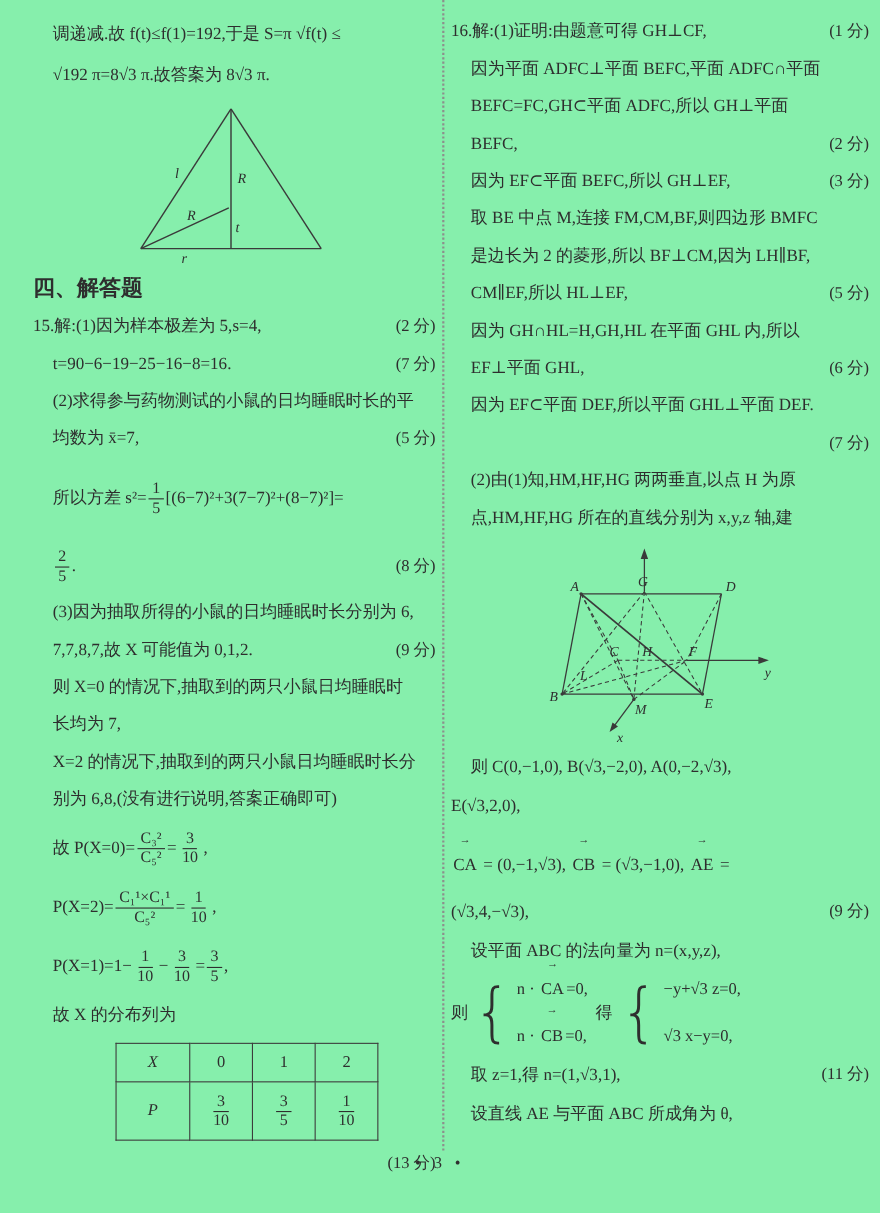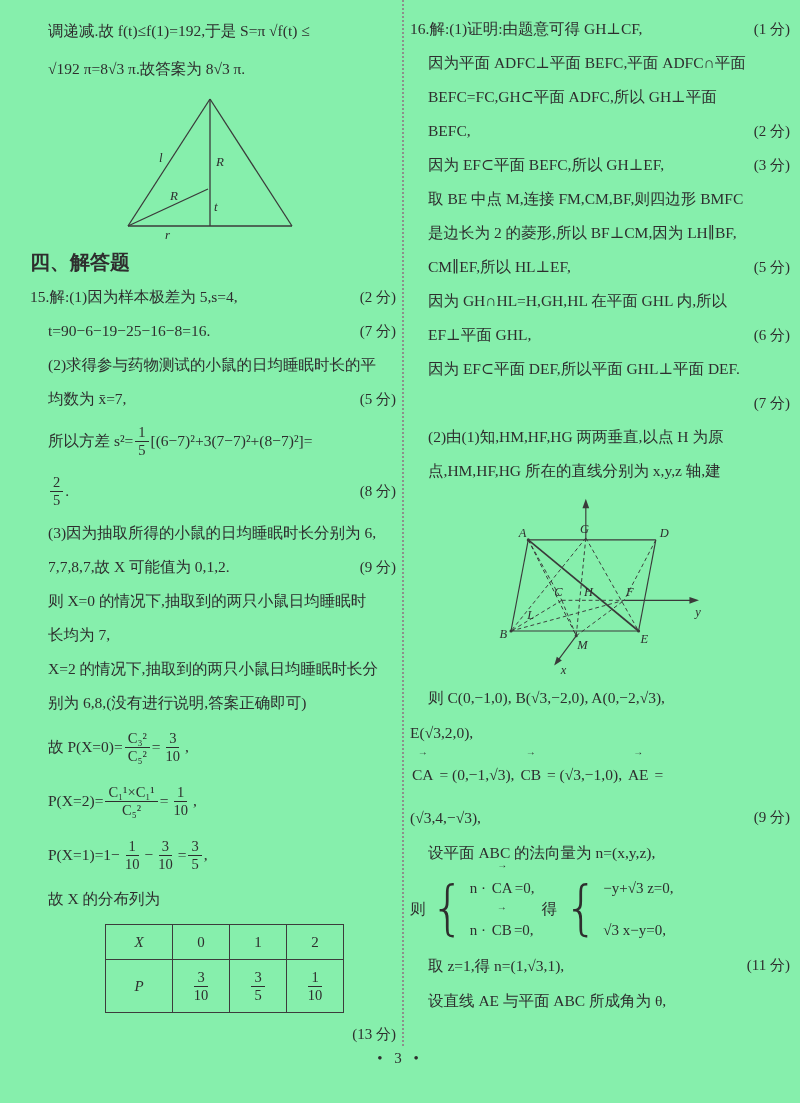--- a/index.html
+++ b/index.html
@@ -7,21 +7,21 @@
         font-family:"Liberation Serif","DejaVu Serif",serif;color:#2e2e2e;
         font-size:15.5px;overflow:hidden;}
   .col{position:absolute;top:12px;}
   .col-left{left:30px;width:366px;}
   .col-right{left:410px;width:380px;}
   .divider{position:absolute;left:402px;top:0;height:1046px;width:0;
            border-left:2px dotted #8d8f8c;}
   .ln{display:flex;justify-content:space-between;align-items:center;
       line-height:34px;height:34px;white-space:nowrap;}
   .col-left .ln.intro{height:38px;line-height:38px;}
-  .ln.tall{height:50px;}
+  .ln.tall{height:50px;margin-top:12px;}
   .ln.tall2{height:54px;font-family:Liberation Serif, serif;}
   .ln.b35{height:35px;line-height:35px;}
   .ind{padding-left:18px;}
   .score{font-size:15px;padding-left:6px;font-family:Liberation Serif, serif;}
   .heading{font-weight:bold;height:36px;line-height:36px;font-size:20px;}
   .txt{overflow:visible;}
   .fx{display:inline-flex;align-items:center;}
   .fx .ft{white-space:pre;}
   .frac{display:inline-flex;flex-direction:column;align-items:center;
         vertical-align:middle;margin:0 2px;font-size:14.5px;line-height:1.15;}

